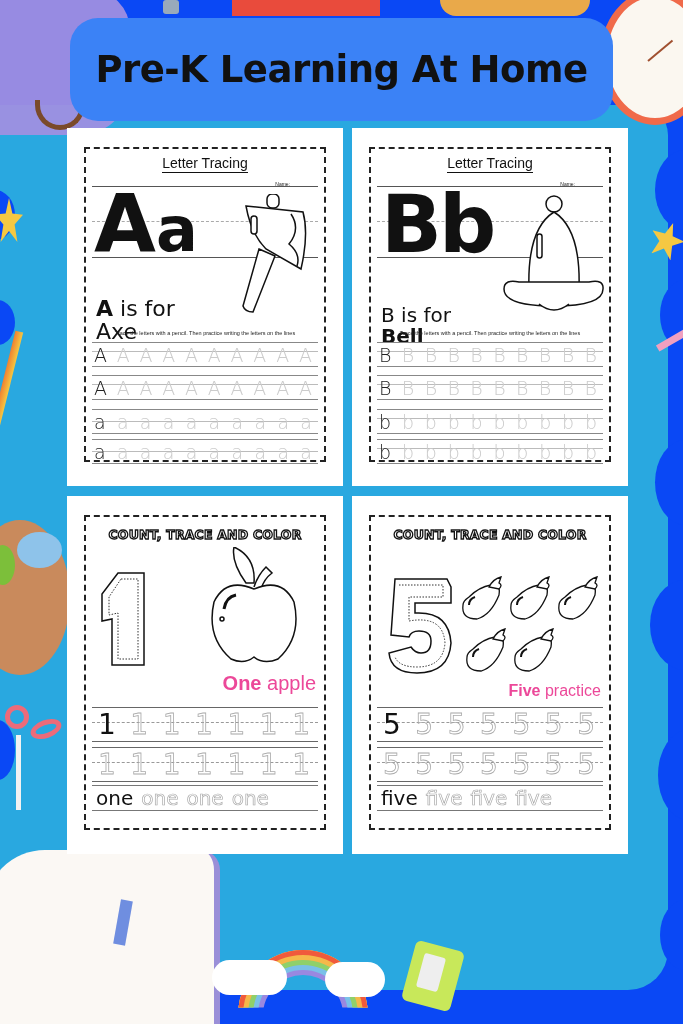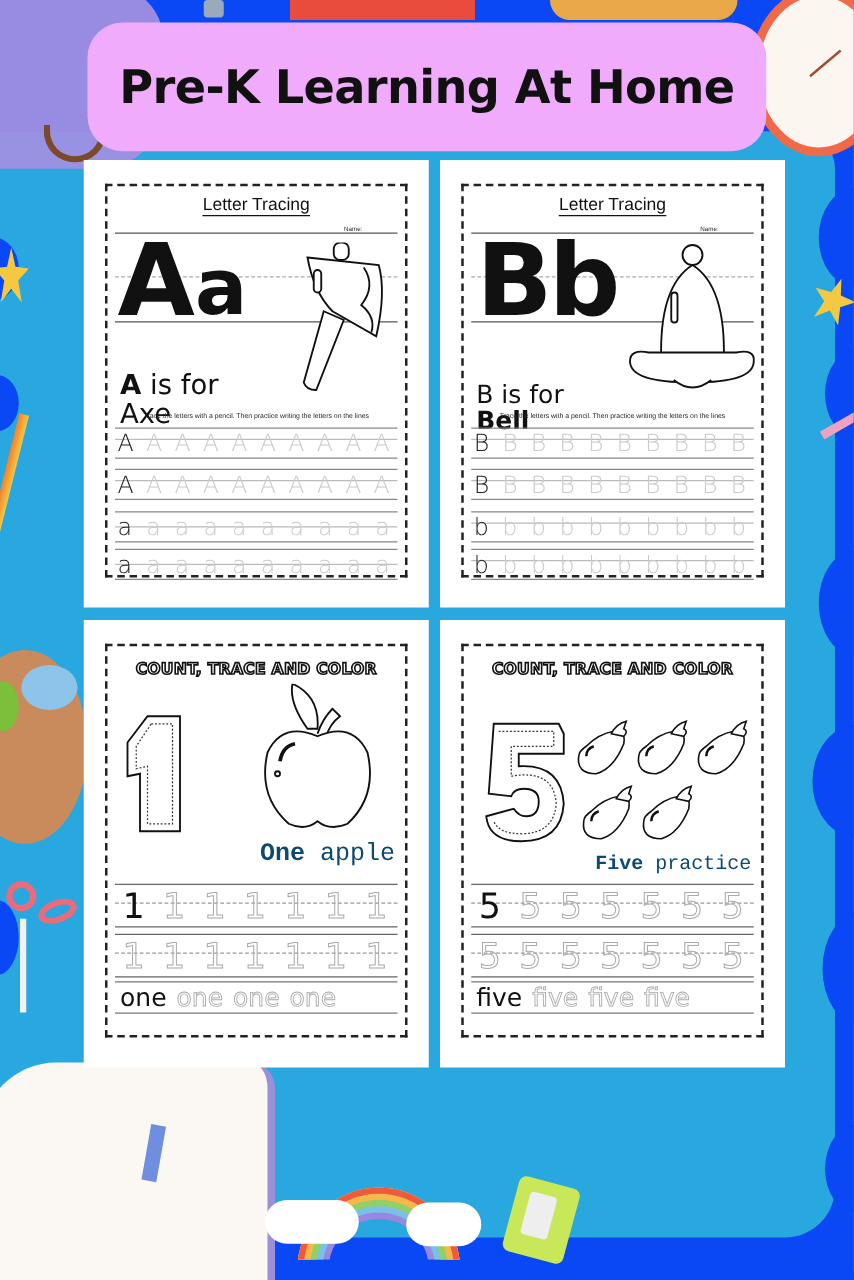--- a/index.html
+++ b/index.html
@@ -2,40 +2,40 @@
 <html><head>
 <meta charset="utf-8">
 <style>
   * { box-sizing: border-box; margin: 0; padding: 0; }
   html, body { width: 683px; height: 1024px; overflow: hidden; }
   body { background: #0a48f5; font-family: "Liberation Sans", sans-serif; position: relative; }
   .canvas { position: absolute; left: 0; top: 0; width: 683px; height: 1024px; overflow: hidden; }
   .light-panel { position: absolute; left: 0; top: 105px; width: 668px; height: 885px; background: #29a8e0; border-radius: 0 30px 40px 0; }
   .wave { position: absolute; background: #0a48f5; border-radius: 50%; }
   .deco { position: absolute; }
-  .title-box { position: absolute; left: 70px; top: 18px; width: 543px; height: 103px; background: #f0abfc; border-radius: 28px; display: flex; align-items: center; justify-content: center; }
+  .title-box { position: absolute; left: 70px; top: 18px; width: 543px; height: 103px; background: #3b82f6; border-radius: 28px; display: flex; align-items: center; justify-content: center; }
   .title { font-family: "DejaVu Sans", sans-serif; font-weight: bold; font-size: 37px; color: #111; letter-spacing: -0.5px; }
   .card { position: absolute; background: #fff; width: 276px; height: 358px; }
   .sheet { position: absolute; left: 17px; top: 19px; right: 17px; bottom: 24px; border: 2px dashed #222; }
   .sheet-title { position: absolute; top: 6px; left: 0; right: 0; text-align: center; font-size: 14px; color: #111; }
   .sheet-title span { border-bottom: 1.5px solid #111; padding-bottom: 1px; }
   .name-label { position: absolute; top: 32px; right: 34px; font-size: 5px; color: #222; }
   .hline { position: absolute; left: 6px; right: 6px; height: 1px; background: #555; }
   .hline.dash { background: none; border-top: 1px dashed #aaa; height: 0; }
   .big-letter { position: absolute; font-family: "DejaVu Sans", sans-serif; font-weight: bold; color: #111; line-height: 1; }
   .is-for { position: absolute; left: 10px; font-family: "DejaVu Sans", sans-serif; color: #111; line-height: 1.05; margin-top: 28px; }
   .instr { position: absolute; top: 181px; left: 0; right: 0; text-align: center; font-size: 5.5px; color: #222; }
   .trace-row { position: absolute; left: 6px; right: 6px; height: 26px; }
   .trace-row .l { position: absolute; left: 0; right: 0; height: 1px; background: #888; }
   .trace-row .l.mid { background: #bbb; }
   .trace-row .glyphs { position: absolute; left: 2px; right: 0; top: 1px; display: flex; justify-content: space-between; padding-right: 6px; font-family: "DejaVu Sans", sans-serif; font-size: 19px; line-height: 24px; }
   .trace-row .glyphs span { color: #ccc; font-weight: 300; }
   .trace-row .glyphs span:first-child { color: #222; }
   .ctc-title { position: absolute; top: 10px; left: 0; right: 0; text-align: center; font-family: "DejaVu Sans", sans-serif; font-weight: bold; font-size: 12.5px; color: #fff; -webkit-text-stroke: 1.3px #111; letter-spacing: 0.2px; }
-  .count-caption { position: absolute; font-family: Liberation Mono, monospace; color: #0c4a6e; text-align: right; }
+  .count-caption { position: absolute; font-family: Liberation Sans, sans-serif; color: #ec4899; text-align: right; }
   .count-caption b { font-weight: bold; }
   .num-row { position: absolute; left: 6px; right: 6px; height: 36px; }
   .num-row .l { position: absolute; left: 0; right: 0; height: 1px; background: #666; }
   .num-row .l.mid { height: 0; background: none; border-top: 1px dashed #999; }
   .num-row .glyphs { position: absolute; left: 6px; right: 8px; top: 0; display: flex; justify-content: space-between; font-family: "DejaVu Sans", sans-serif; font-size: 28px; line-height: 36px; }
   .num-row .glyphs span { color: transparent; -webkit-text-stroke: 0.8px #aaa; }
   .num-row .glyphs span.solid { color: #111; -webkit-text-stroke: 0; }
   .word-row { position: absolute; left: 6px; right: 6px; height: 26px; }
   .word-row .l { position: absolute; left: 0; right: 0; height: 1px; background: #777; }
   .word-row .words { position: absolute; left: 4px; right: 4px; bottom: 2px; display: flex; gap: 8px; font-family: "DejaVu Sans", sans-serif; font-size: 20px; line-height: 22px; }

